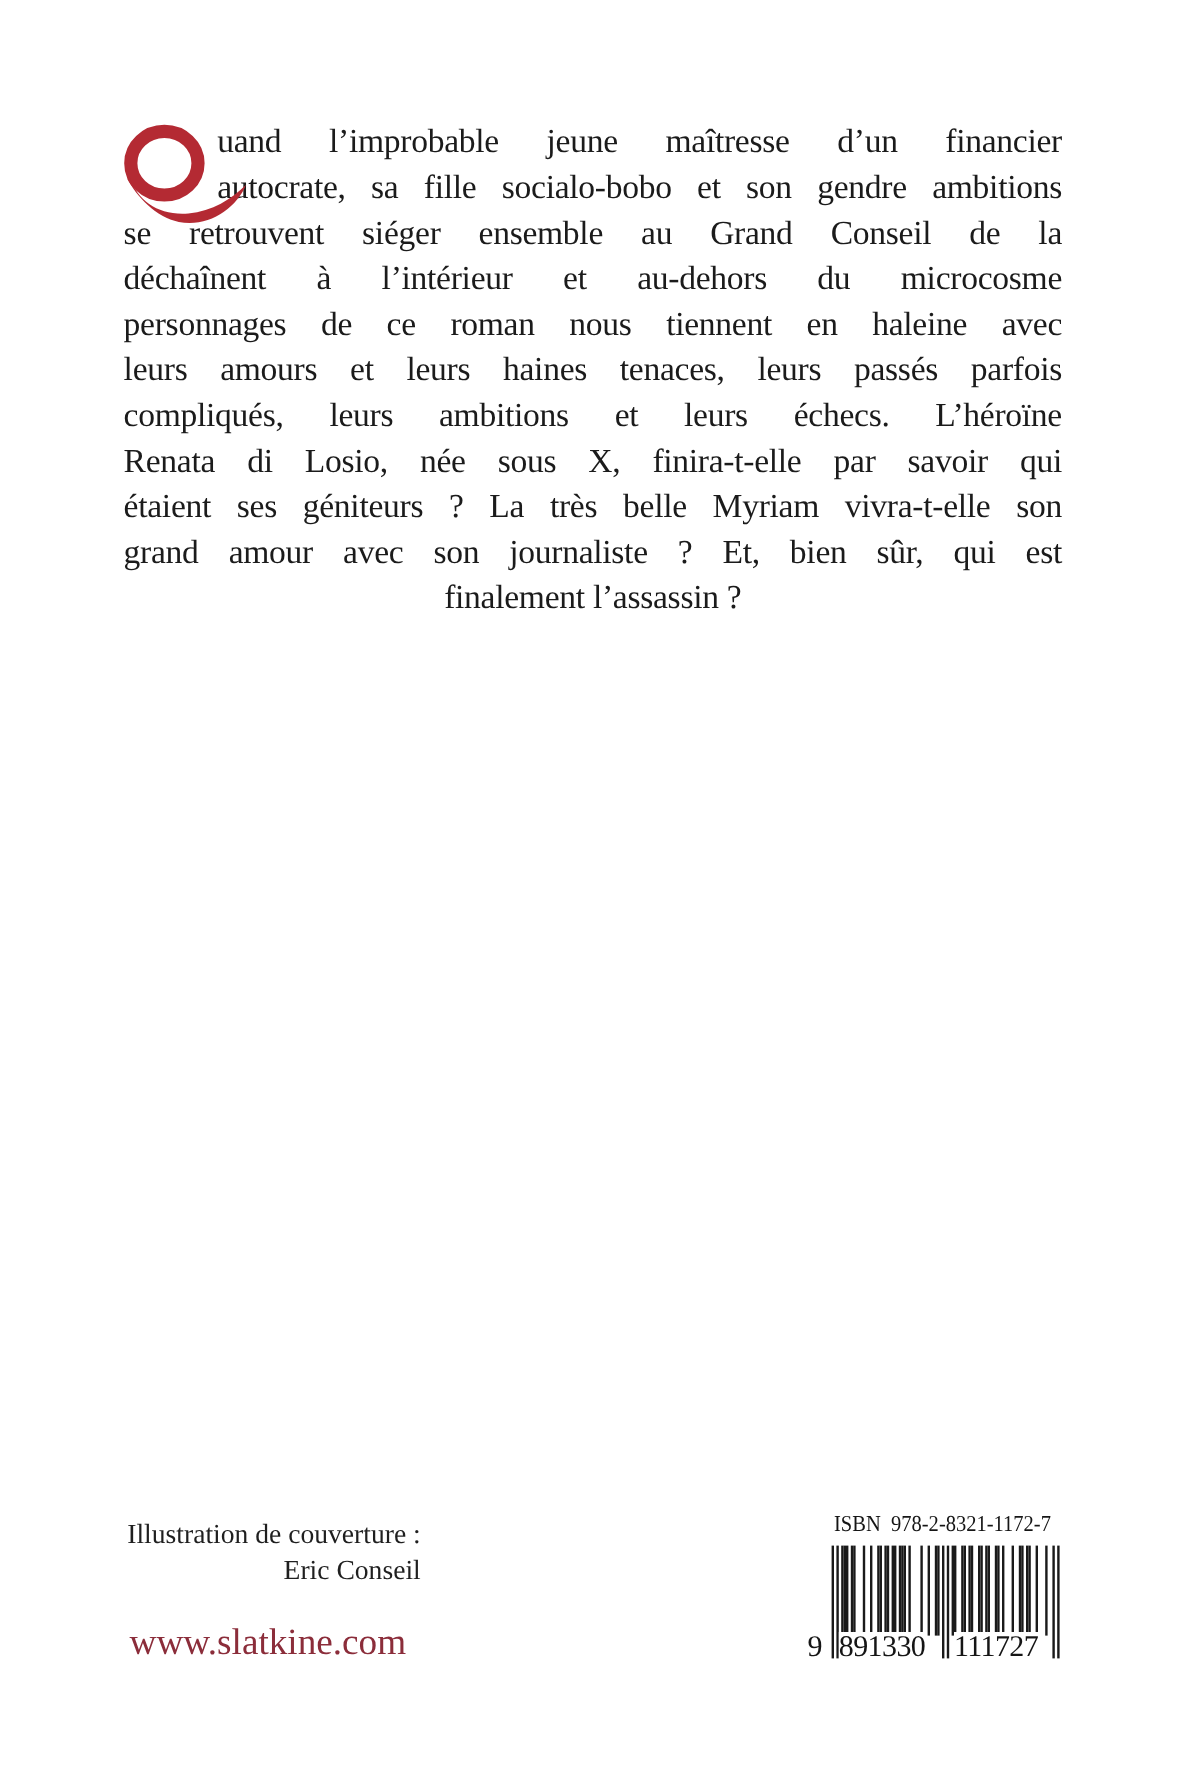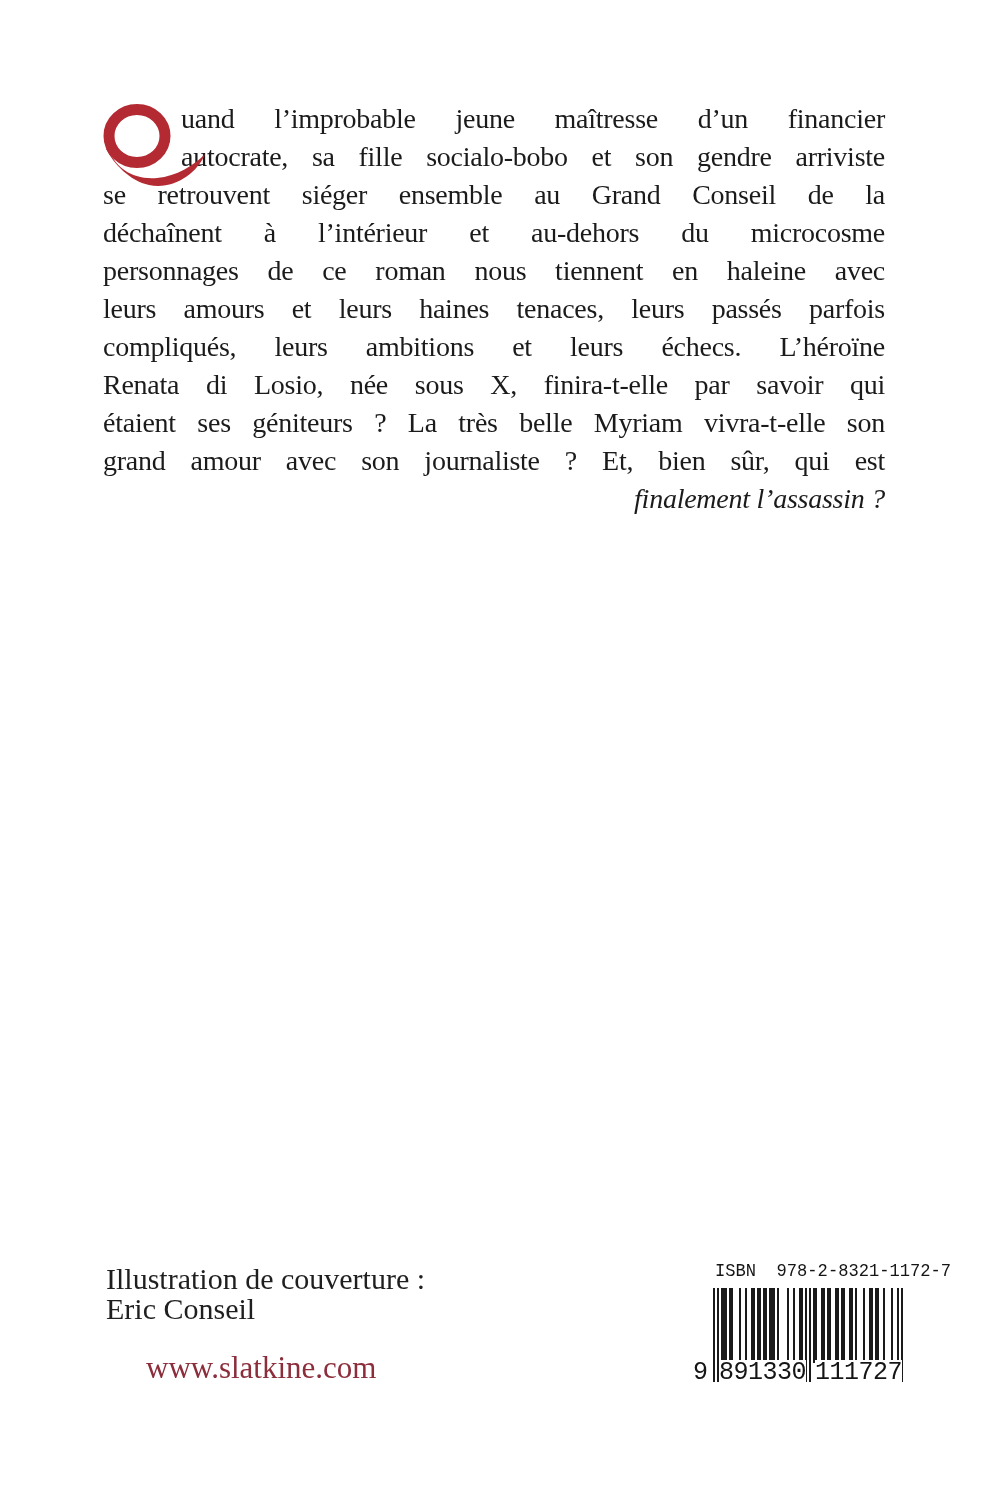--- a/index.html
+++ b/index.html
@@ -17,46 +17,45 @@
     position:absolute;left:103px;top:100px;width:782px;
     font-size:28px;line-height:38px;letter-spacing:-0.25px;
     color:var(--text,#1b1b1b);
   }
   .blurb .jline{
     text-align:justify;
     text-align-last:justify;
     height:38px;white-space:normal;
   }
   .blurb .lastline{
-    text-align:right;height:38px;font-style:italic;
+    text-align:center;height:38px;
   }
   .dropcap{
     float:left;width:72px;height:74px;margin-right:6px;
     position:relative;
   }
   .dropcap svg{
     display:block;margin-top:4px;overflow:visible;
   }
 
   
   .credit{
     position:absolute;left:106px;top:1264px;
-    font-size:30px;line-height:30px;color:#1f1f1f;
+    font-size:23px;line-height:30px;color:#1f1f1f;text-align:right;
   }
   .website{
     position:absolute;left:108px;top:1350px;
     font-size:31px;line-height:36px;
     color:var(--website,#8b2d3a);
-    margin-left:38px;
   }
 
   
   .barcode-block{
     position:absolute;left:672px;top:1258px;width:240px;
-    font-family:Liberation Mono, monospace;color:#151515;margin-left:20px;
+    font-family:Liberation Serif, serif;color:#151515;
   }
   .isbn-label{
     margin:2px 0 0 23px;
     font-size:19px;line-height:22px;letter-spacing:0px;
     transform:scaleX(0.9);transform-origin:left center;
     white-space:nowrap;
   }
   .bars{
     position:relative;
     margin:6px 0 0 21px;
@@ -81,21 +80,21 @@
 <div id="page" style="--page-bg: #ffffff; --text: #1b1b1b; --dropcap: #b42a33; --website: #8b2d3a;">
 
   <div class="blurb">
     <span class="dropcap" aria-label="Q">
       <svg width="70" height="70" viewBox="0 0 70 70" aria-hidden="true">
         <ellipse cx="34" cy="32" rx="28" ry="26.5" fill="none" stroke="var(--dropcap,#b42a33)" stroke-width="11"></ellipse>
         <path d="M 5 44 C 12 64, 30 76, 54 74 C 74 72, 90 62, 102 50 C 94 70, 70 86, 46 81 C 27 77, 11 60, 3 45 Z" fill="var(--dropcap,#b42a33)"></path>
       </svg>
     </span>
     <div class="jline">uand l’improbable jeune maîtresse d’un financier</div>
-    <div class="jline">autocrate, sa fille socialo-bobo et son gendre arriviste</div>
+    <div class="jline">autocrate, sa fille socialo-bobo et son gendre ambitions</div>
     <div class="jline">se retrouvent siéger ensemble au Grand Conseil de la</div>
     <div class="jline">déchaînent à l’intérieur et au-dehors du microcosme</div>
     <div class="jline">personnages de ce roman nous tiennent en haleine avec</div>
     <div class="jline">leurs amours et leurs haines tenaces, leurs passés parfois</div>
     <div class="jline">compliqués, leurs ambitions et leurs échecs. L’héroïne</div>
     <div class="jline">Renata di Losio, née sous X, finira-t-elle par savoir qui</div>
     <div class="jline">étaient ses géniteurs ? La très belle Myriam vivra-t-elle son</div>
     <div class="jline">grand amour avec son journaliste ? Et, bien sûr, qui est</div>
     <div class="lastline">finalement l’assassin ?</div>
   </div>

